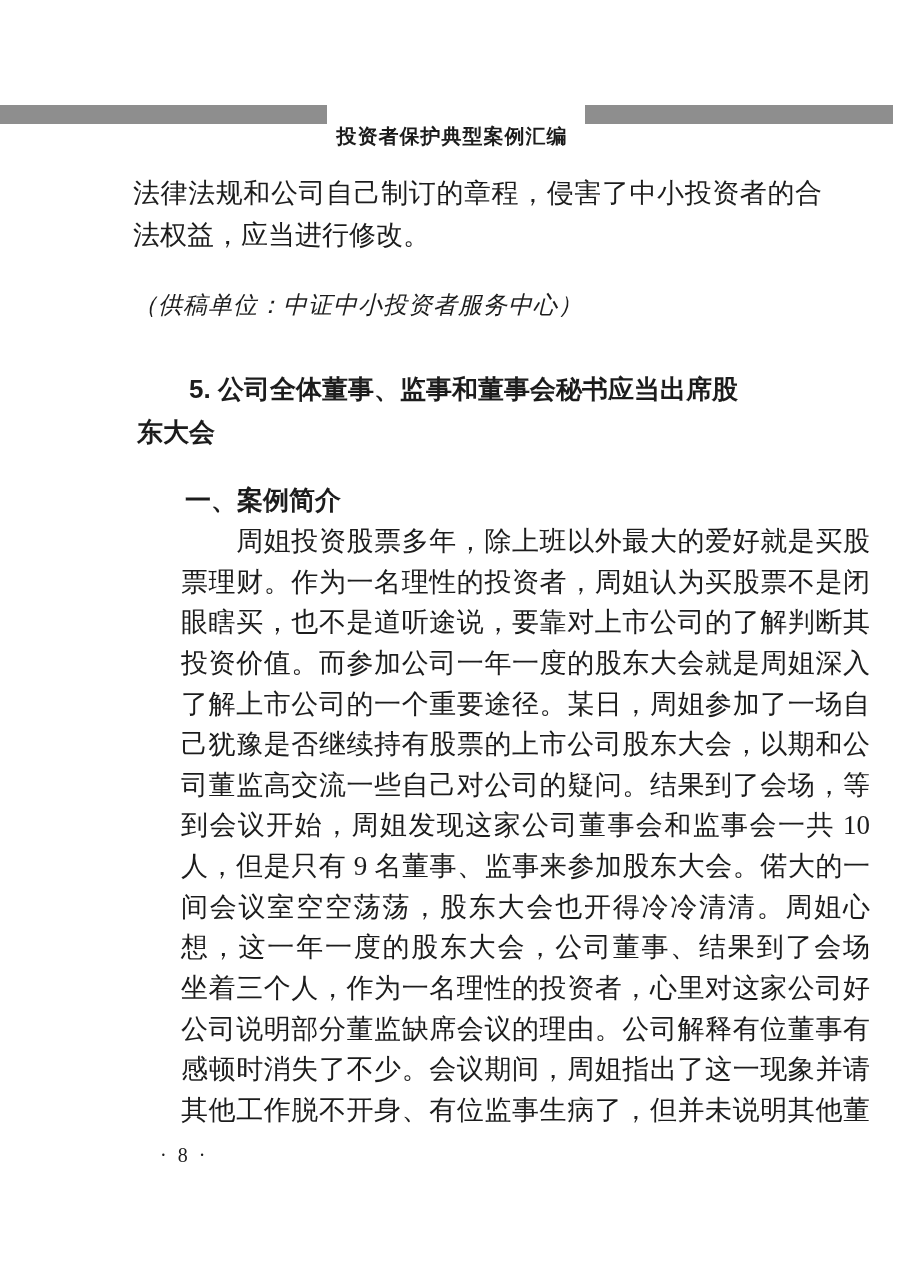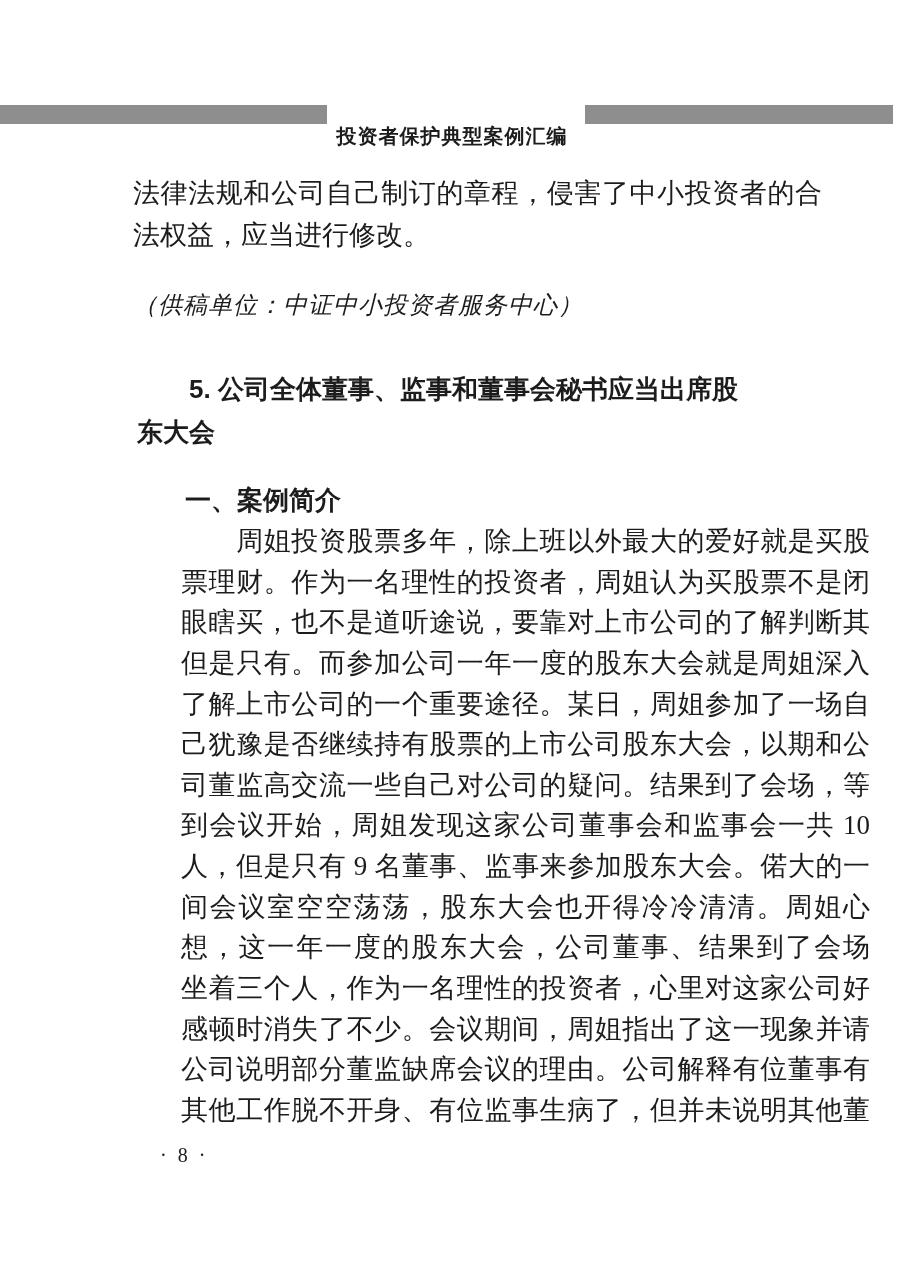--- a/index.html
+++ b/index.html
@@ -59,29 +59,29 @@
       <div class="line">　　5. 公司全体董事、监事和董事会秘书应当出席股</div>
       <div class="line">东大会</div>
     </div>
 
   <div class="subheading">一、案例简介</div>
 
   <div class="body">
       <div class="line just">　　周姐投资股票多年，除上班以外最大的爱好就是买股</div>
       <div class="line just">票理财。作为一名理性的投资者，周姐认为买股票不是闭</div>
       <div class="line just">眼瞎买，也不是道听途说，要靠对上市公司的了解判断其</div>
-      <div class="line just">但是只有。而参加公司一年一度的股东大会就是周姐深入</div>
+      <div class="line just">投资价值。而参加公司一年一度的股东大会就是周姐深入</div>
       <div class="line just">了解上市公司的一个重要途径。某日，周姐参加了一场自</div>
       <div class="line just">己犹豫是否继续持有股票的上市公司股东大会，以期和公</div>
       <div class="line just">司董监高交流一些自己对公司的疑问。结果到了会场，等</div>
       <div class="line just">到会议开始，周姐发现这家公司董事会和监事会一共 10</div>
       <div class="line just">人，但是只有 9 名董事、监事来参加股东大会。偌大的一</div>
       <div class="line just">间会议室空空荡荡，股东大会也开得冷冷清清。周姐心</div>
       <div class="line just">想，这一年一度的股东大会，公司董事、结果到了会场</div>
       <div class="line just">坐着三个人，作为一名理性的投资者，心里对这家公司好</div>
+      <div class="line just">公司说明部分董监缺席会议的理由。公司解释有位董事有</div>
       <div class="line just">感顿时消失了不少。会议期间，周姐指出了这一现象并请</div>
-      <div class="line just">公司说明部分董监缺席会议的理由。公司解释有位董事有</div>
       <div class="line just">其他工作脱不开身、有位监事生病了，但并未说明其他董</div>
     </div>
 
   <div class="pagenum">· 8 ·</div>
 
 </div>
 
 </body></html>

